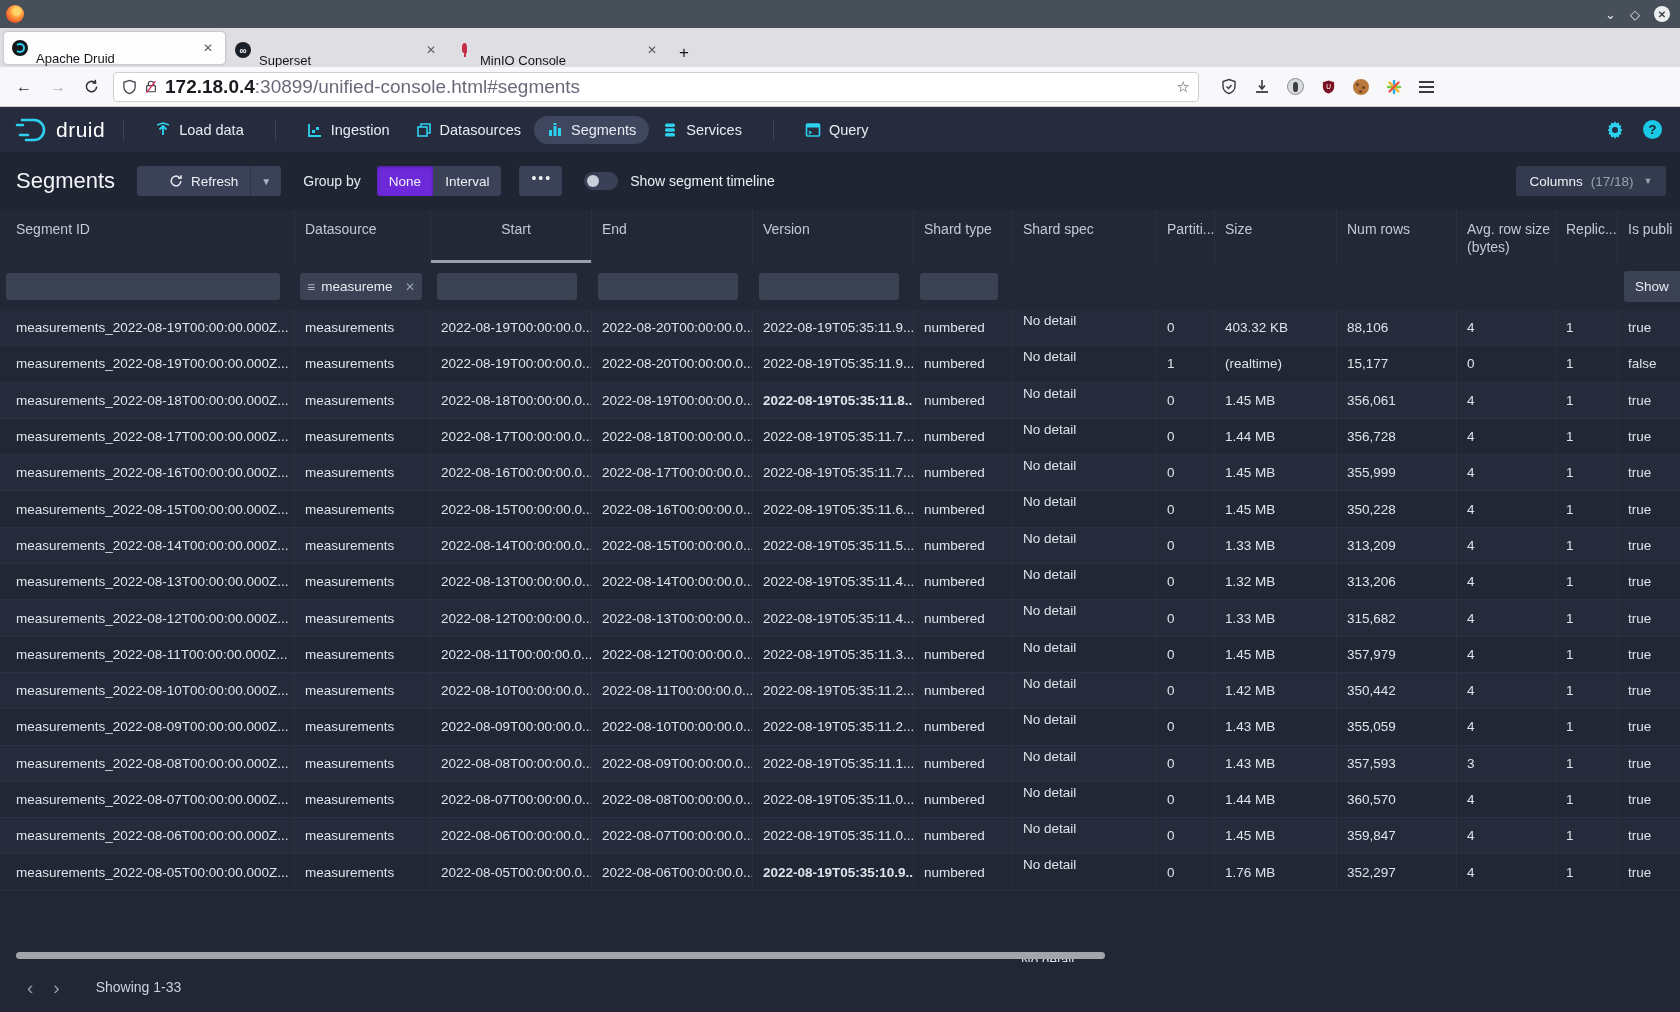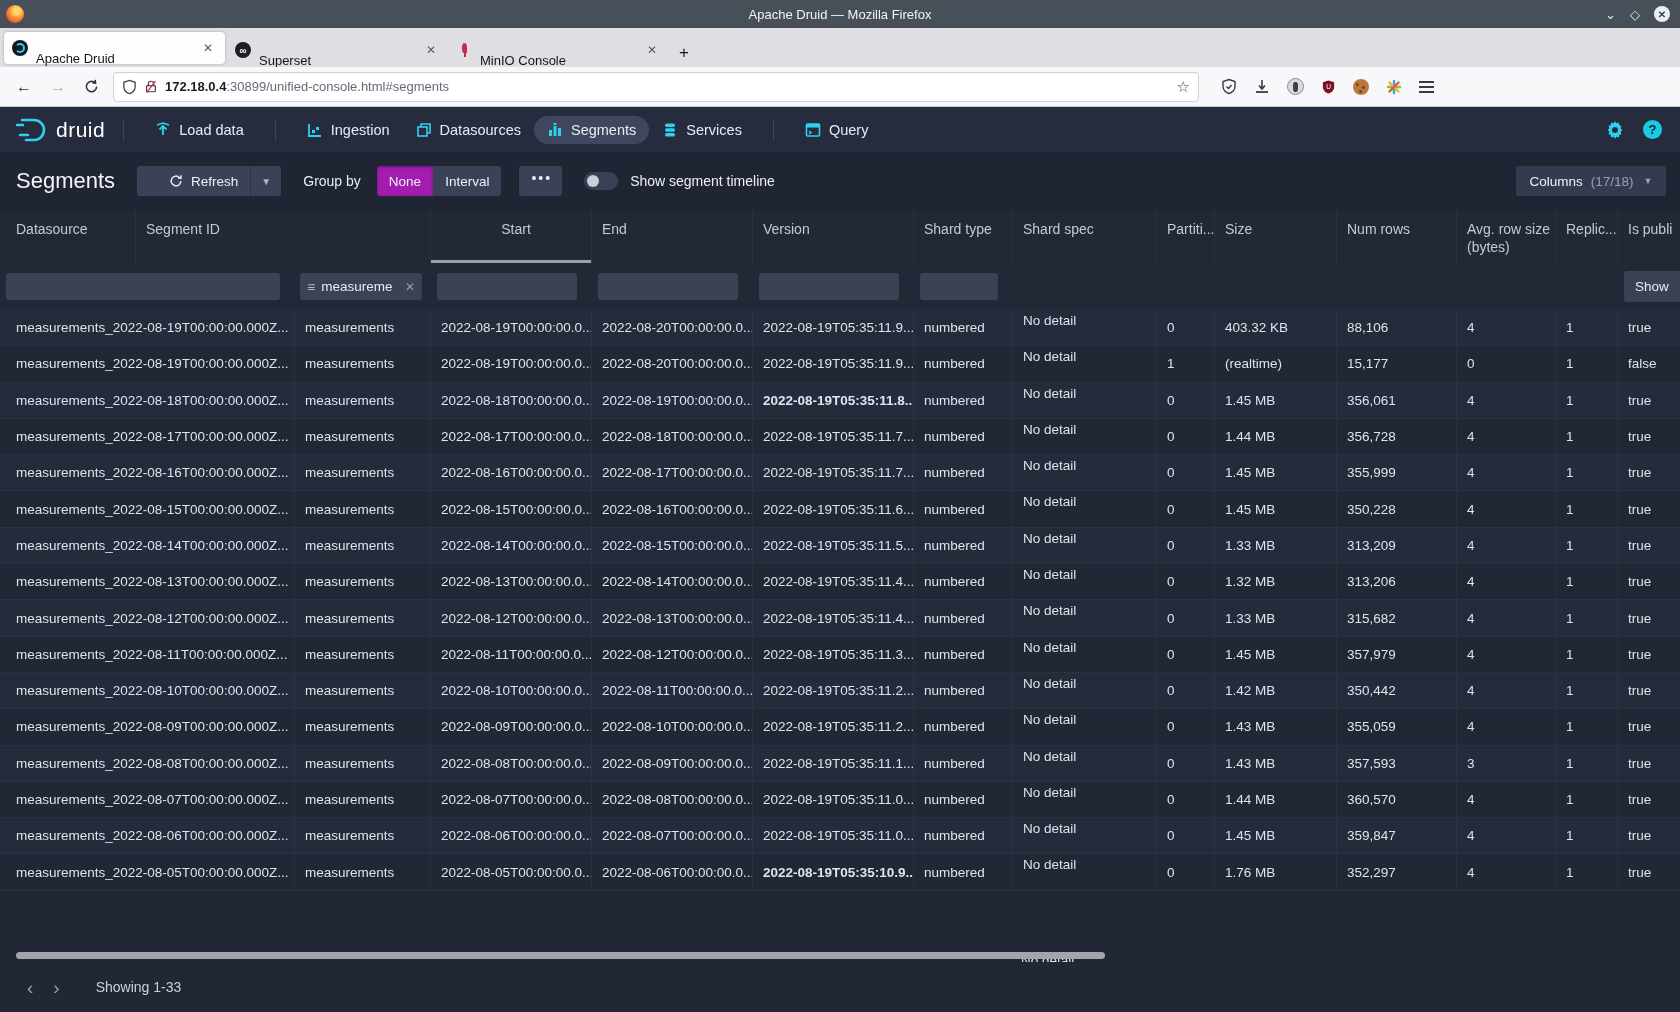--- a/index.html
+++ b/index.html
@@ -37,21 +37,21 @@
   .fav-minio::before { content:""; position:absolute; left:8px; top:9px; width:2px; height:6px; background:#c72c48; }
   .newtab { font-size:17px; color:#15141a; padding:0 10px 4px 10px; }
 
   
   .toolbar { position:absolute; top:67px; left:0; right:0; height:40px; background:#f8f8fa;
     border-bottom:1px solid #ccccd2; display:flex; align-items:center; }
   .navbtns { display:flex; align-items:center; gap:18px; padding:0 14px 0 16px; font-size:16px; color:#2c2c33; }
   .navbtns .disabled { color:#b0b0b8; }
   .urlbar { width:1086px; height:30px; background:#ffffff; border:1px solid #cfcfd6; border-radius:4px;
     display:flex; align-items:center; padding:0 8px; gap:7px; }
-  .url-text { font-size:13px; color:#1b1b21; flex:1; white-space:nowrap; overflow:hidden; }
+  .url-text { font-size:19px; color:#1b1b21; flex:1; white-space:nowrap; overflow:hidden; }
   .url-text .dim { color:#69697a; }
   .url-star { color:#45454e; font-size:15px; }
   .ext-icons { display:flex; align-items:center; gap:17px; margin-left:22px; }
   .hamburger { display:flex; flex-direction:column; gap:3px; }
   .hamburger i { width:15px; height:2px; background:#3a3a42; }
   .cookie { width:16px; height:16px; border-radius:50%; background:#b9793d; position:relative; }
   .cookie::after { content:""; position:absolute; left:3px; top:4px; width:3px; height:3px; border-radius:50%;
     background:#6e4320; box-shadow:6px 3px 0 #6e4320, 3px 7px 0 #6e4320; }
   .badge-circle { width:17px; height:17px; border-radius:50%; background:#d9dadd; border:1px solid #8a8d92; position:relative; }
   .badge-circle::after { content:""; position:absolute; left:5px; top:3px; width:5px; height:10px; background:#3c3f45; border-radius:40%; }
@@ -71,21 +71,21 @@
   
   .controls { position:absolute; top:152px; left:0; right:0; height:58px; display:flex; align-items:center; }
   .page-title { font-size:22px; color:#f3f5f8; padding:0 22px 0 16px; }
   .btn { height:30px; background:#3b4257; color:#eef0f5; font-size:13.5px; border:none; border-radius:3px;
     display:inline-flex; align-items:center; gap:8px; padding:0 12px; }
   .split { display:flex; }
   .split .btn.main { border-radius:3px 0 0 3px;padding-left:32px; }
   .split .btn.caret { border-radius:0 3px 3px 0; border-left:1px solid #2d3346; padding:0 10px; color:#aab1c0; font-size:10px; }
   .grouplabel { color:#e8ecf2; font-size:14px; margin:0 16px 0 22px; }
   .seg .btn { border-radius:0; }
-  .seg .btn:first-child { border-radius:3px 0 0 3px; background:#a21caf; box-shadow:inset 0 1px 3px rgba(0,0,0,.3); }
+  .seg .btn:first-child { border-radius:3px 0 0 3px; background:#6d28d9; box-shadow:inset 0 1px 3px rgba(0,0,0,.3); }
   .seg .btn:last-child { border-radius:0 3px 3px 0; }
   .more-btn { margin-left:18px; letter-spacing:2px; font-size:14px; padding:0 10px 6px 12px; }
   .toggle { margin-left:22px; width:34px; height:18px; border-radius:9px; background:#3a4156; position:relative; }
   .toggle .knob { position:absolute; left:3px; top:3px; width:12px; height:12px; border-radius:50%; background:#c9ced8; }
   .toggle-label { color:#eef0f5; font-size:14px; margin-left:12px; }
   .columns-btn { position:absolute; right:14px; top:14px; width:150px; justify-content:center; background:#343b4e; }
   .columns-btn .count { color:#99a1b2; }
   .columns-btn .caret { color:#99a1b2; font-size:9px; margin-left:2px; }
 
   
@@ -126,21 +126,20 @@
 
   .icon-svg { display:block; }
 </style>
 </head>
 <body>
 
 <div class="app">
 
   <div class="titlebar">
     <div class="ff-logo"></div>
-    <div class="tb-title">Apache Druid — Mozilla Firefox</div>
     <div class="win-controls">
       <span class="win-btn">⌄</span>
       <span class="win-btn">◇</span>
       <span class="win-close">✕</span>
     </div>
   </div>
 
   <div class="tabbar">
     <div class="tab active">
       <span class="favicon fav-druid"></span>
@@ -306,22 +305,22 @@
     <button class="btn columns-btn">
       <span>Columns</span>
       <span class="count">(17/18)</span>
       <span class="caret">▼</span>
     </button>
   </div>
 
   <div class="table-wrap">
     <div class="tgrid">
       <div class="thead" id="thead">
+          <div class="th" style="width: 295px;">Segment ID</div>
           <div class="th" style="width: 136px;">Datasource</div>
-          <div class="th" style="width: 295px;">Segment ID</div>
           <div class="th sorted" style="width: 161px; text-align: center;">Start</div>
           <div class="th" style="width: 161px;">End</div>
           <div class="th" style="width: 161px;">Version</div>
           <div class="th" style="width: 99px;">Shard type</div>
           <div class="th" style="width: 144px;">Shard spec</div>
           <div class="th" style="width: 58px;">Partiti...</div>
           <div class="th" style="width: 122px;">Size</div>
           <div class="th" style="width: 120px;">Num rows</div>
           <div class="th" style="width: 99px;">Avg. row size (bytes)</div>
           <div class="th" style="width: 62px;">Replic...</div>

